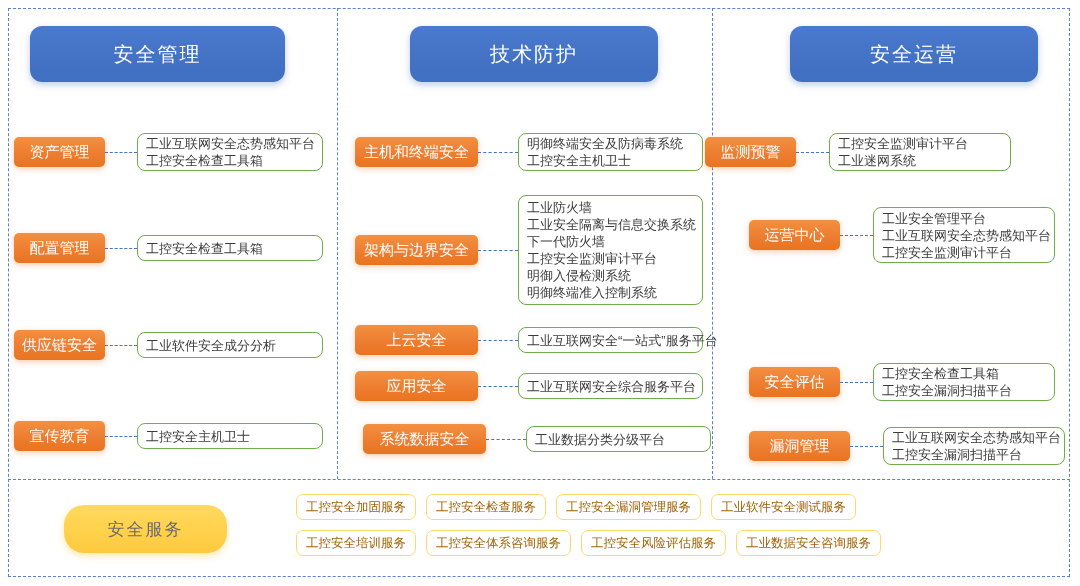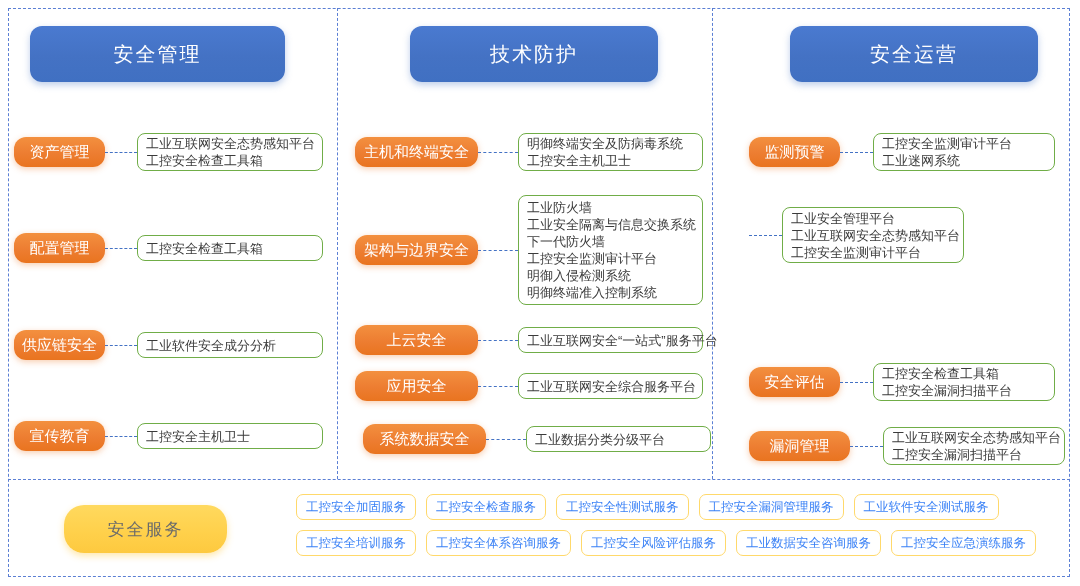--- a/index.html
+++ b/index.html
@@ -48,21 +48,21 @@
   .colhead.c2{left:410px;top:26px;width:248px;}
   .colhead.c3{left:790px;top:26px;width:248px;}
 
   
   .row{position:absolute;display:flex;align-items:center;}
 
   
   .chip{
     background:linear-gradient(180deg,#f3903f 0%,#ed7d31 55%,#e9741f 100%);
     color:#ffffff;
-    border-radius:12px;
+    border-radius:5px;
     box-shadow:0 2px 6px rgba(237,125,49,.38);
     font-size:15px;
     height:30px;
     display:flex;align-items:center;justify-content:center;
     padding:0 10px;
     box-sizing:border-box;
     white-space:nowrap;
     flex:none;
   }
 
@@ -104,21 +104,21 @@
   .svc-grid{
     position:absolute;left:296px;top:494px;
     width:780px;
     display:flex;flex-direction:column;gap:10px;
   }
   .svc-rowline{display:flex;gap:10px;}
   .svc-tag{
     border:1.3px solid #ffd96b;
     border-radius:7px;
     background:#ffffff;
-    color:#3b82f6;
+    color:#a16207;
     font-size:12.5px;
     height:26px;
     display:flex;align-items:center;justify-content:center;
     padding:0 9px;
     box-sizing:border-box;
     white-space:nowrap;
   }
 </style>
 </head>
 <body>
@@ -232,32 +232,35 @@
     <div class="conn" style="width:40px;"></div>
     <div class="prodbox" style="width:185px;height:26px;">
       <span class="line">工业数据分类分级平台</span>
     </div>
   </div>
 
   <div class="colhead c3">
     <span>安全运营</span>
   </div>
 
-  <div class="row" style="left:749px;top:133px;">
+  <div class="row" style="left:705px;top:133px;">
     <div class="chip" style="width:91px;">
       <span>监测预警</span>
     </div>
     <div class="conn" style="width:33px;"></div>
     <div class="prodbox" style="width:182px;height:38px;">
       <span class="line">工控安全监测审计平台</span>
       <span class="line">工业迷网系统</span>
     </div>
   </div>
 
   <div class="row" style="left:749px;top:207px;">
+    <div class="chip" style="width:91px;">
+      <span>运营中心</span>
+    </div>
     <div class="conn" style="width:33px;"></div>
     <div class="prodbox" style="width:182px;height:56px;">
       <span class="line">工业安全管理平台</span>
       <span class="line">工业互联网安全态势感知平台</span>
       <span class="line">工控安全监测审计平台</span>
     </div>
   </div>
 
 
   <div class="row" style="left:749px;top:363px;">
@@ -283,26 +286,24 @@
   </div>
 
   <div class="svc-head">
     <span>安全服务</span>
   </div>
 
   <div class="svc-grid">
     <div class="svc-rowline">
       <div class="svc-tag">工控安全加固服务</div>
       <div class="svc-tag">工控安全检查服务</div>
-      <div class="svc-tag">工控安全性测试服务</div>
       <div class="svc-tag">工控安全漏洞管理服务</div>
       <div class="svc-tag">工业软件安全测试服务</div>
     </div>
     <div class="svc-rowline">
       <div class="svc-tag">工控安全培训服务</div>
       <div class="svc-tag">工控安全体系咨询服务</div>
       <div class="svc-tag">工控安全风险评估服务</div>
       <div class="svc-tag">工业数据安全咨询服务</div>
-      <div class="svc-tag">工控安全应急演练服务</div>
     </div>
   </div>
 
 </div>
 
 </body></html>

